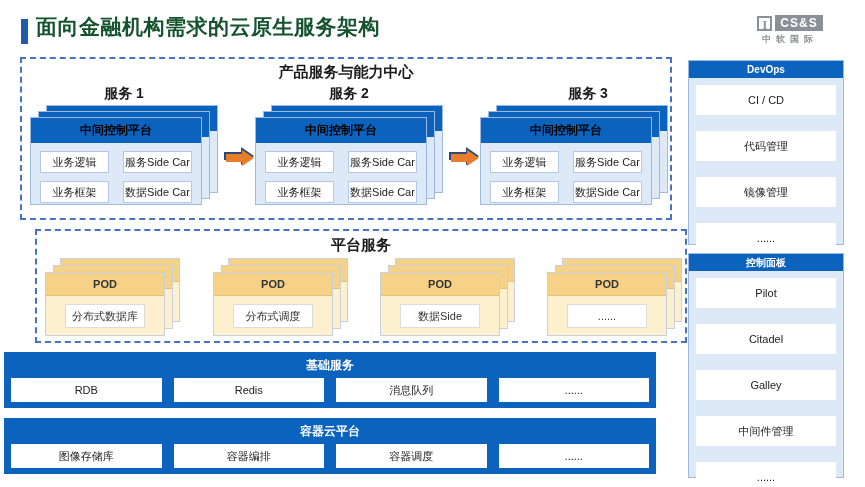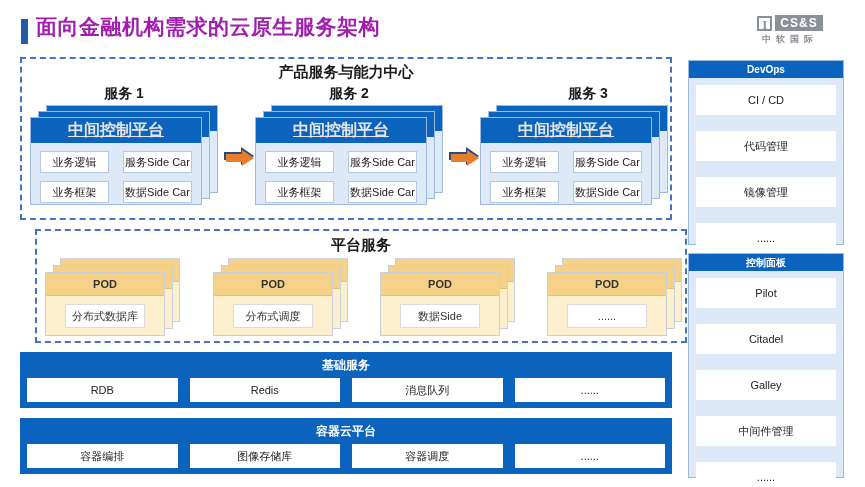--- a/index.html
+++ b/index.html
@@ -2,21 +2,21 @@
 <html><head>
 <meta charset="utf-8">
 <style>
   html,body { margin:0; padding:0; }
   body {
     width:865px; height:487px; position:relative; overflow:hidden;
     background:#ffffff; font-family:"Liberation Sans", sans-serif; color:#1b1b1b;
   }
   
   .accent-bar { position:absolute; left:21px; top:19px; width:7px; height:25px; background:#1f5ca9; }
-  .page-title { position:absolute; left:36px; top:13px; font-size:21px; font-weight:bold; letter-spacing:0.5px; color:#a21caf; }
+  .page-title { position:absolute; left:36px; top:13px; font-size:21px; font-weight:bold; letter-spacing:0.5px; color:#14532d; }
   .logo { position:absolute; right:20px; top:15px; width:110px; text-align:center; color:#8a9096; }
   .logo-row { display:flex; justify-content:center; align-items:center; gap:3px; }
   .logo-i { border:2px solid #8a9096; font-family:"Liberation Serif", serif; font-weight:bold; font-size:12px; width:15px; height:15px; line-height:15px; box-sizing:border-box; }
   .logo-cs { background:#8a9096; color:#fff; font-weight:bold; font-size:12px; padding:1px 5px; letter-spacing:1px; }
   .logo-sub { font-size:9px; letter-spacing:5px; margin-top:2px; font-weight:bold; }
 
   
   .dashed-box { position:absolute; border:2px dashed #4472c4; background:#fff; box-sizing:border-box; }
   #product-box { left:20px; top:57px; width:652px; height:163px; }
   #platform-box { left:35px; top:229px; width:652px; height:114px; }
@@ -24,38 +24,38 @@
   #product-box .box-title { top:4px; }
   #platform-box .box-title { top:5px; }
 
   
   .svc-label { position:absolute; width:188px; top:26px; text-align:center; font-size:14px; font-weight:bold; }
   .svc-stack { position:absolute; top:46px; width:188px; height:100px; }
   .svc-card { position:absolute; width:172px; height:88px; background:#dee9f7; border:1px solid #9db9e0; box-sizing:border-box; }
   .svc-card.l3 { left:16px; top:0; }
   .svc-card.l2 { left:8px;  top:6px; }
   .svc-card.l1 { left:0;    top:12px; }
-  .svc-card .hd { height:25px; background:#0b63be; color:#e5e5e5; font-size:16px; font-weight:bold; display:flex; align-items:center; justify-content:center;text-decoration:underline; }
+  .svc-card .hd { height:25px; background:#0b63be; color:#000000; font-size:12px; font-weight:bold; display:flex; align-items:center; justify-content:center; }
   .svc-card .bd { display:grid; grid-template-columns:1fr 1fr; gap:8px 14px; padding:8px 9px; }
   .svc-cell { background:#fff; border:1px solid #b4c7e7; height:20px; display:flex; align-items:center; justify-content:center; font-size:11px; color:#222; white-space:nowrap; }
 
   .flow-arrow { position:absolute; top:88px; width:30px; height:20px; }
 
   
   .pod-stack { position:absolute; top:27px; width:135px; height:78px; }
   .pod-card { position:absolute; width:120px; height:64px; background:#fcf0cf; border:1px solid #c9cfdb; box-sizing:border-box; }
   .pod-card.l3 { left:15px; top:0; }
   .pod-card.l2 { left:8px;  top:7px; }
   .pod-card.l1 { left:0;    top:14px; }
   .pod-card .hd { height:22px; background:#f6d289; border-bottom:1px solid #e5c274; color:#333; font-size:11px; font-weight:bold; display:flex; align-items:center; justify-content:center; }
   .pod-card .bd { padding:8px 19px; }
   .pod-cell { background:#fff; border:1px solid #dcdcdc; height:22px; display:flex; align-items:center; justify-content:center; font-size:11px; color:#333; }
 
   
-  .blue-section { position:absolute; left:20px; width:652px; height:56px; background:#0b63be; box-sizing:border-box; }
+  .blue-section { position:absolute; left:4px; width:652px; height:56px; background:#0b63be; box-sizing:border-box; }
   #base-section { top:352px; }
   #container-section { top:418px; }
   .blue-section .hd { height:26px; color:#fff; font-size:12px; font-weight:bold; display:flex; align-items:center; justify-content:center; }
   .blue-section .row { display:flex; gap:12px; padding:0 7px; height:24px; }
   .blue-section .row .b-cell { flex:1; background:#fff; display:flex; align-items:center; justify-content:center; font-size:11px; color:#222; }
 
   
   .panel { position:absolute; left:688px; width:156px; background:#dee9f7; border:1px solid #9db9e0; box-sizing:border-box; }
   #devops-panel { top:60px; height:185px; }
   #control-panel { top:253px; height:225px; }
@@ -218,22 +218,22 @@
     <div class="b-cell">RDB</div>
     <div class="b-cell">Redis</div>
     <div class="b-cell">消息队列</div>
     <div class="b-cell">......</div>
   </div>
 </div>
 
 <div class="blue-section" id="container-section">
   <div class="hd">容器云平台</div>
   <div class="row">
+    <div class="b-cell">图像存储库</div>
     <div class="b-cell">容器编排</div>
-    <div class="b-cell">图像存储库</div>
     <div class="b-cell">容器调度</div>
     <div class="b-cell">......</div>
   </div>
 </div>
 
 <div class="panel" id="devops-panel">
   <div class="hd">DevOps</div>
   <div class="items">
     <div class="item">CI / CD</div>
     <div class="item">代码管理</div>

